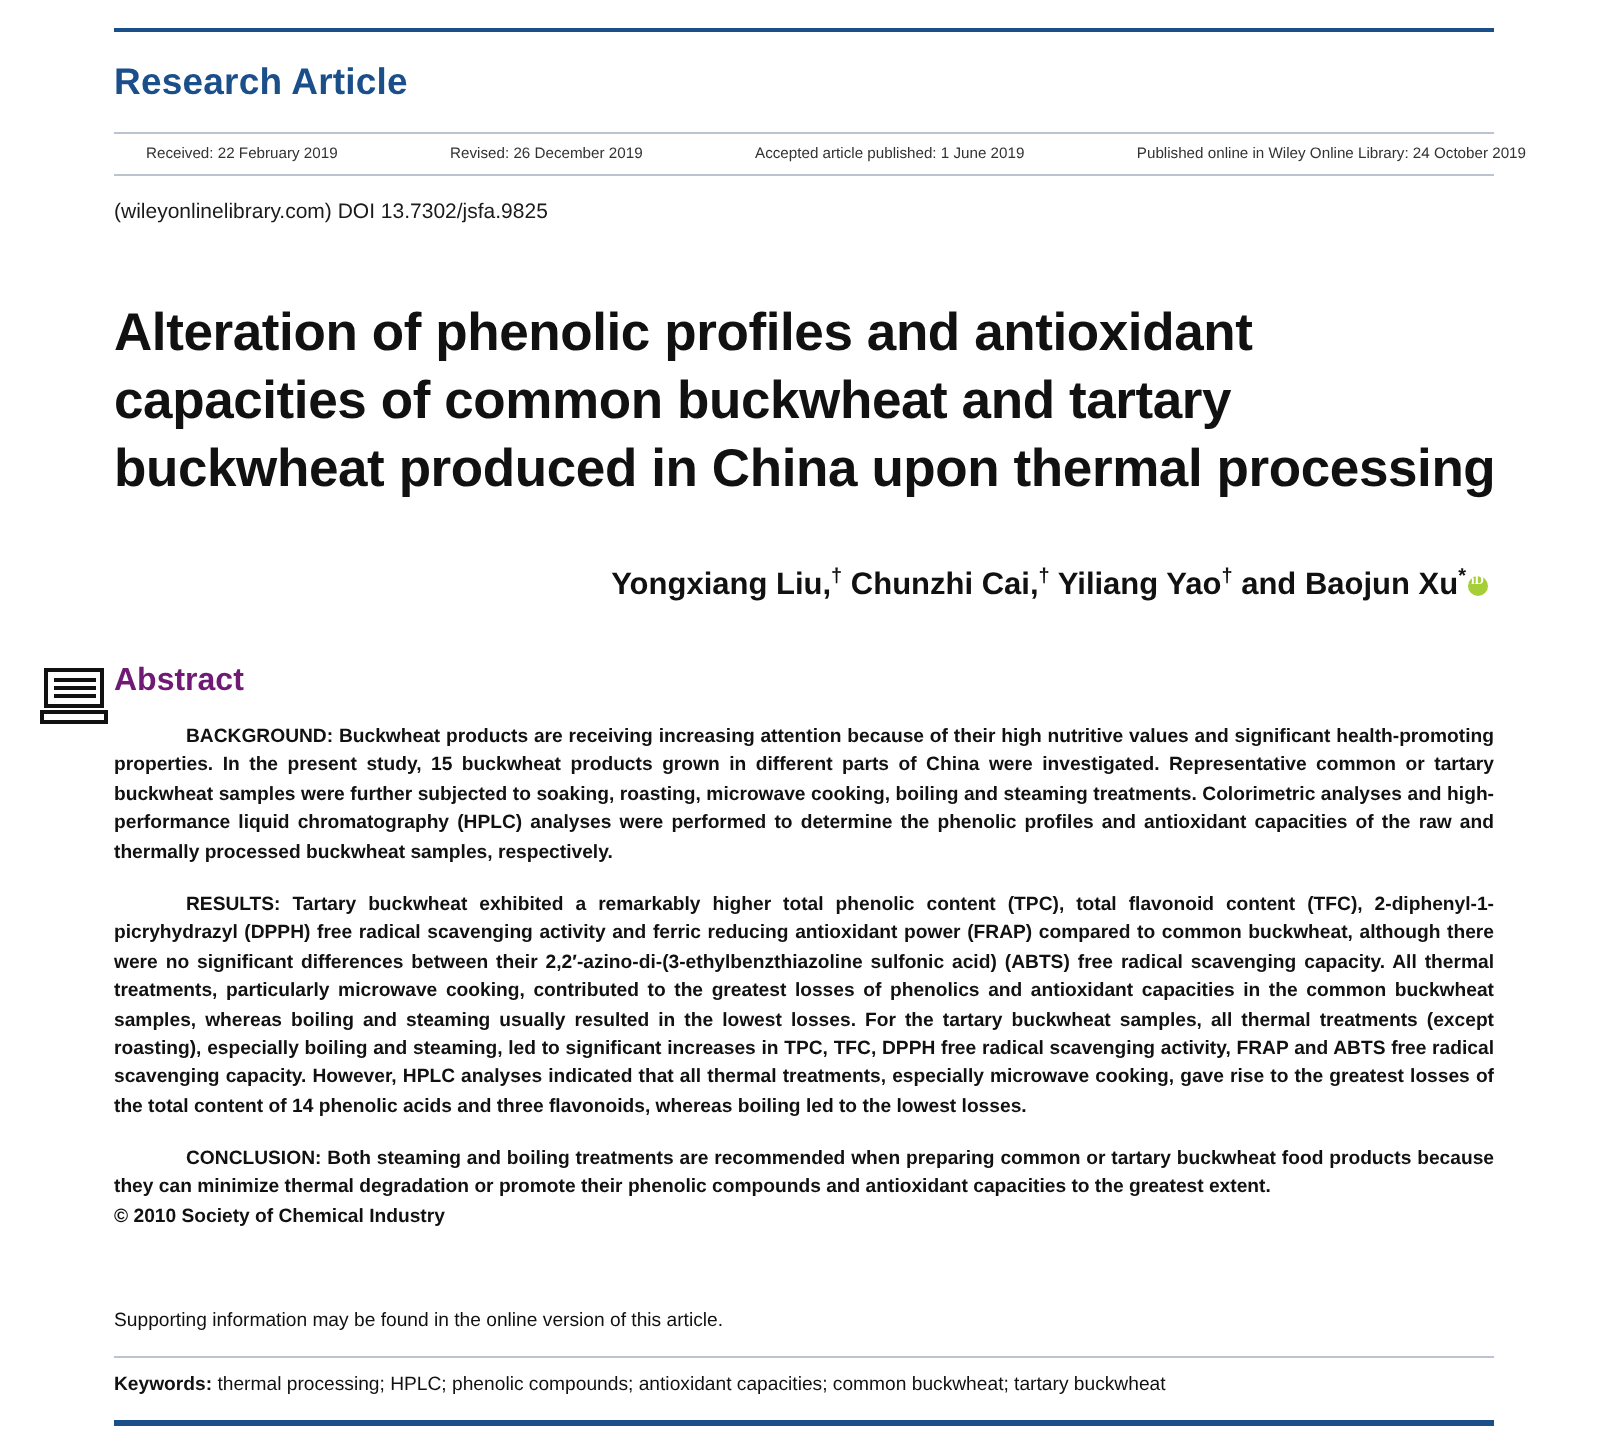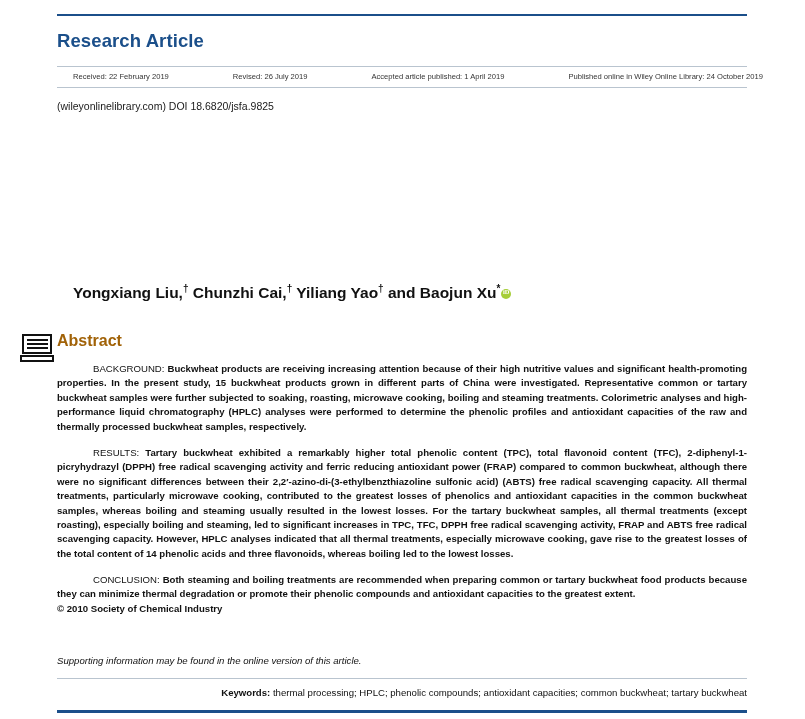--- a/index.html
+++ b/index.html
@@ -113,26 +113,27 @@
     top: 132px;
     width: 700px;
     font-size: 26.5px;
     font-weight: bold;
     line-height: 1.28;
     letter-spacing: -0.2px;
     color: #111;
   }
   .authors {
     position: absolute;
-    left: 73px;
+    left: 44px;
     top: 283px;
     width: 700px;
     font-size: 15.5px;
     font-weight: bold;
     color: #111;
+    text-align: right;
   }
   .authors sup {
     font-size: 10px;
     font-weight: bold;
     vertical-align: super;
   }
   .orcid {
     display: inline-block;
     width: 10px;
     height: 10px;
@@ -189,65 +190,63 @@
     border: 2px solid #111;
     box-sizing: border-box;
     background: #fff;
   }
   .abstract-heading {
     position: absolute;
     left: 57px;
     top: 332px;
     font-size: 16px;
     font-weight: bold;
-    color: #a16207;
+    color: #701a75;
   }
   .abs-body {
     position: absolute;
     left: 57px;
     top: 362px;
     width: 690px;
     font-size: 9.6px;
     line-height: 1.5;
     color: #111;
     text-align: justify;
     font-weight: bold;
   }
   .abs-body p {
     margin: 0 0 12px 0;
   }
-  .abs-body .label { font-weight: normal; padding-left: 36px; }
+  .abs-body .label { font-weight: bold; padding-left: 36px; }
   .copyright {
     font-weight: bold;
   }
   .supporting {
     position: absolute;
     left: 57px;
     top: 655px;
     width: 690px;
     font-size: 9.6px;
-    font-style: italic;
     color: #111;
   }
   .kw-rule {
     position: absolute;
     left: 57px;
     top: 678px;
     width: 690px;
     height: 1px;
     background: #b9c4cf;
   }
   .keywords {
     position: absolute;
     left: 57px;
     top: 687px;
     width: 690px;
     font-size: 9.6px;
     color: #111;
-    text-align: right;
   }
   .keywords .kw-label { font-weight: bold; }
   .bottom-rule {
     position: absolute;
     left: 57px;
     top: 710px;
     width: 690px;
     height: 3px;
     background: #1b4f8a;
   }
@@ -259,28 +258,29 @@
 
   <div class="top-rule"></div>
 
   <div class="header-row">
     <div class="article-type">Research Article</div>
   </div>
 
   <div class="dates-rule-top"></div>
   <div class="dates">
     <span>Received: 22 February 2019</span>
-    <span>Revised: 26 July 2019</span>
-    <span>Accepted article published: 1 April 2019</span>
+    <span>Revised: 26 December 2019</span>
+    <span>Accepted article published: 1 June 2019</span>
     <span>Published online in Wiley Online Library: 24 October 2019</span>
   </div>
   <div class="dates-rule-bottom"></div>
 
-  <div class="doi">(wileyonlinelibrary.com) DOI 18.6820/jsfa.9825</div>
-
+  <div class="doi">(wileyonlinelibrary.com) DOI 13.7302/jsfa.9825</div>
+
+  <h1 class="title">Alteration of phenolic profiles and antioxidant capacities of common buckwheat and tartary buckwheat produced in China upon thermal processing</h1>
 
   <div class="authors">
     <span>Yongxiang Liu,</span><sup>†</sup><span> Chunzhi Cai,</span><sup>†</sup><span> Yiliang Yao</span><sup>†</sup><span> and Baojun Xu</span><sup>*</sup><span class="orcid"></span>
   </div>
 
   <div class="abs-icon">
     <div class="screen"></div>
     <div class="base"></div>
   </div>
 

